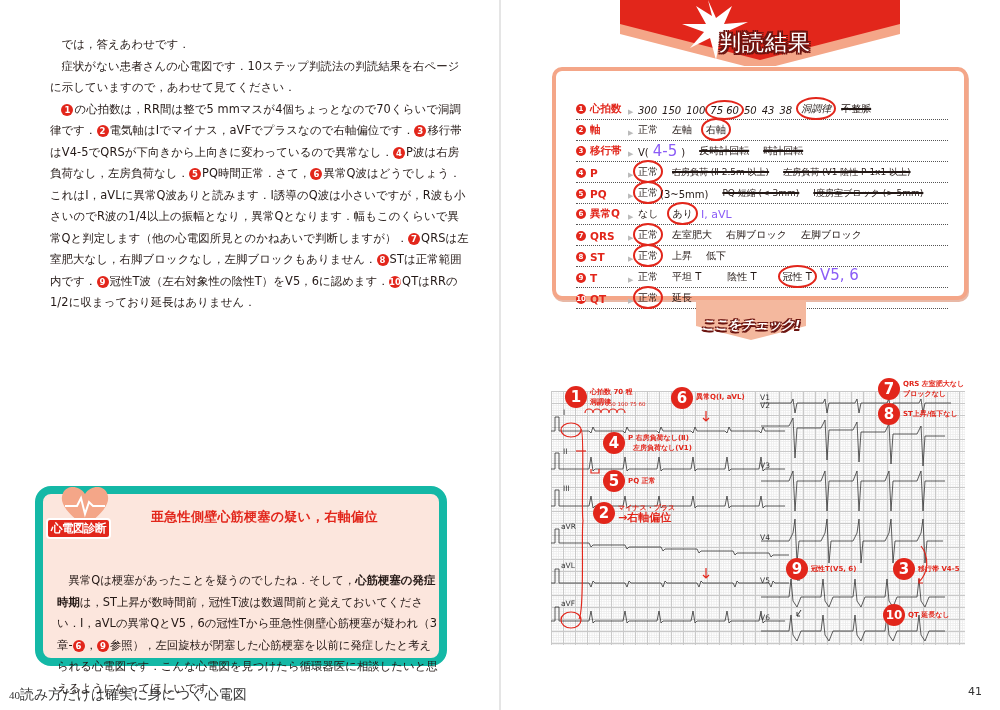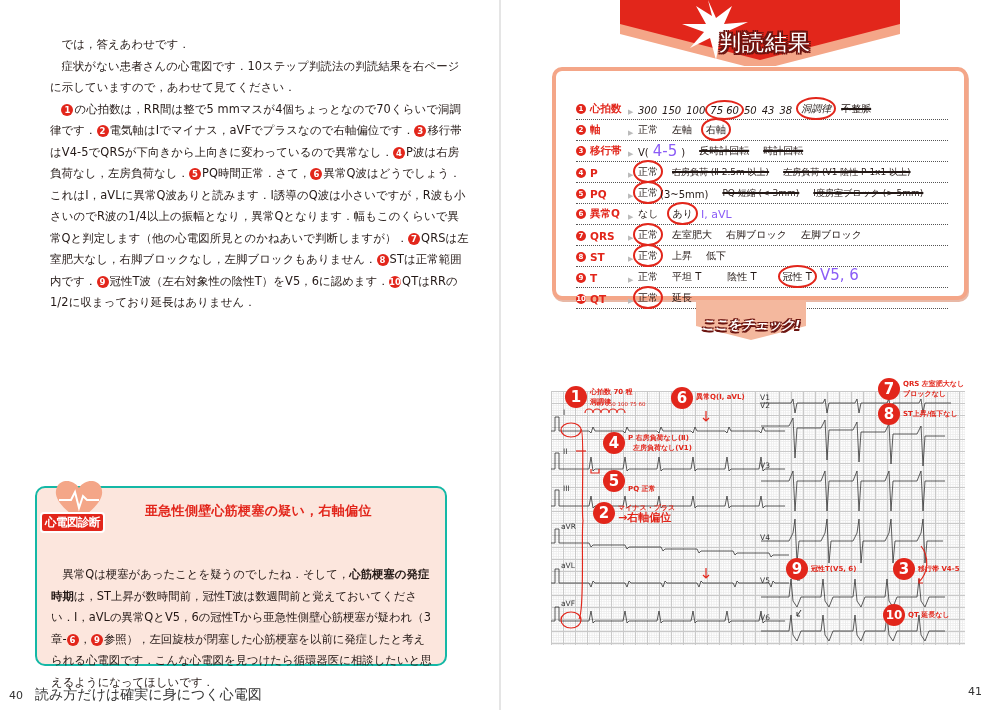--- a/index.html
+++ b/index.html
@@ -6,29 +6,29 @@
   html, body { width: 1000px; height: 710px; background: #fff; overflow: hidden; }
   body { font-family: "DejaVu Sans", sans-serif; color: #231815; position: relative; }
   .spread { position: absolute; inset: 0; }
   .gutter { position: absolute; left: 499px; top: 0; width: 2px; height: 710px; background: #e5e5e5; }
 
   
   .body-text { position: absolute; left: 50px; top: 34px; width: 420px; font-size: 11.4px; line-height: 21.5px; letter-spacing: 0.1px; }
   .body-text p { text-indent: 1em; }
   .num { display: inline-block; width: 12px; height: 12px; border-radius: 50%; background: #e2261b; color: #fff; font-size: 8.5px; line-height: 12px; text-align: center; font-weight: bold; text-indent: 0; vertical-align: 0px; margin-right: 1px; }
 
-  .diag-box { position: absolute; left: 35px; top: 486px; width: 412px; height: 180px; background: #fce6dd; border: 2px solid #14b8a6; border-radius: 10px; }
+  .diag-box { position: absolute; left: 35px; top: 486px; width: 412px; height: 180px; background: #fce6dd; border: 8px solid #14b8a6; border-radius: 16px; }
   .diag-heart { position: absolute; left: 14px; top: -10px; width: 56px; height: 44px; }
   .diag-badge { position: absolute; left: 3px; top: 24px; background: #e2261b; color: #fff; font-weight: bold; font-size: 11.5px; padding: 1px 3px; border-radius: 4px; border: 2px solid #fff; letter-spacing: -0.5px; }
   .diag-title { position: absolute; left: 108px; top: 14px; color: #e2261b; font-size: 13px; font-weight: bold; letter-spacing: 0.3px; }
   .diag-body { position: absolute; left: 14px; top: 54px; width: 384px; font-size: 11.4px; line-height: 21.5px; margin-top: 22px; }
   .diag-body p { text-indent: 1em; }
   .diag-body b { font-weight: bold; }
 
-  .footer-left { position: absolute; left: 9px; top: 686px; font-size: 10px; color: #333; display: flex; gap: 12px; align-items: baseline; }
+  .footer-left { position: absolute; left: 9px; top: 686px; font-size: 10px; color: #333; display: flex; align-items: baseline; font-family: Liberation Serif, serif; }
   .footer-left .pn { font-size: 11px; }
   .footer-left .bt { font-size: 14px; }
   .footer-right { position: absolute; left: 968px; top: 685px; font-size: 11px; color: #333; }
 
   
   .banner { position: absolute; left: 620px; top: 0; width: 280px; height: 66px; }
   .banner-title { position: absolute; left: 700px; top: 28px; width: 130px; text-align: center; color: #fff; font-size: 22px; font-weight: normal; letter-spacing: 1px;
     text-shadow: -2px -2px 0 #6b1410, 2px -2px 0 #6b1410, -2px 2px 0 #6b1410, 2px 2px 0 #6b1410, 0 2px 0 #6b1410, 0 -2px 0 #6b1410, 2px 0 0 #6b1410, -2px 0 0 #6b1410; }
 
   .result-box { position: absolute; left: 552px; top: 67px; width: 416px; height: 233px; background: #fff; border: 4px solid #f4a688; border-radius: 10px; box-shadow: 1px 2px 0 #e8b8a6; }
@@ -303,21 +303,21 @@
   <div class="anno" style="left:893px;top:558px">
     <span class="ball">3</span>
     <span class="txt" style="padding-top:6px"><span>移行帯 V4-5</span></span>
   </div>
   <div class="anno" style="left:603px;top:432px">
     <span class="ball">4</span>
     <span class="txt"><span>P 右房負荷なし(Ⅱ)</span><br>&nbsp;&nbsp;<span>左房負荷なし(V1)</span></span>
   </div>
   <div class="anno" style="left:603px;top:470px">
     <span class="ball">5</span>
-    <span class="txt" style="padding-top:14px"><span>PQ 正常</span></span>
+    <span class="txt" style="padding-top:6px"><span>PQ 正常</span></span>
   </div>
   <div class="anno" style="left:671px;top:387px">
     <span class="ball">6</span>
     <span class="txt" style="padding-top:5px"><span>異常Q(Ⅰ, aVL)</span></span>
   </div>
   <div class="anno" style="left:878px;top:378px">
     <span class="ball">7</span>
     <span class="txt"><span>QRS 左室肥大なし</span><br><span>ブロックなし</span></span>
   </div>
   <div class="anno" style="left:878px;top:403px">

